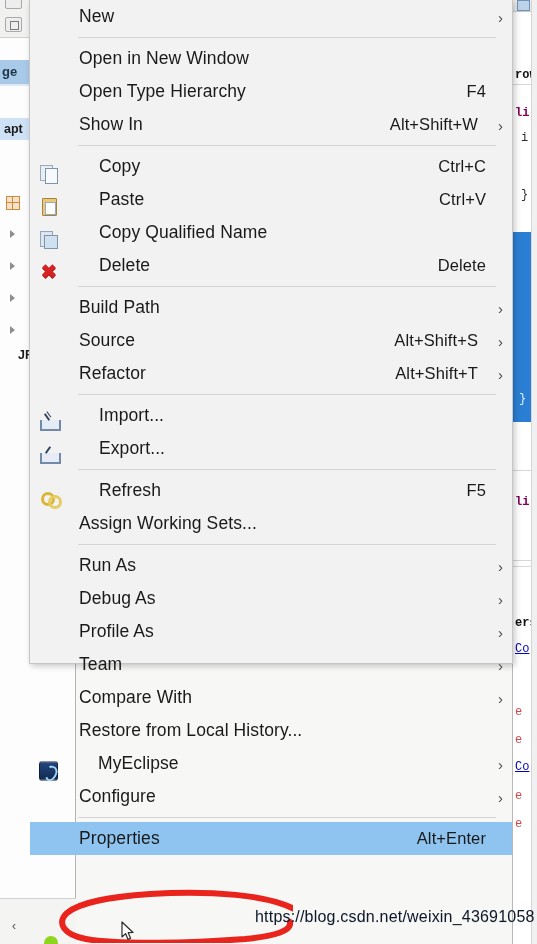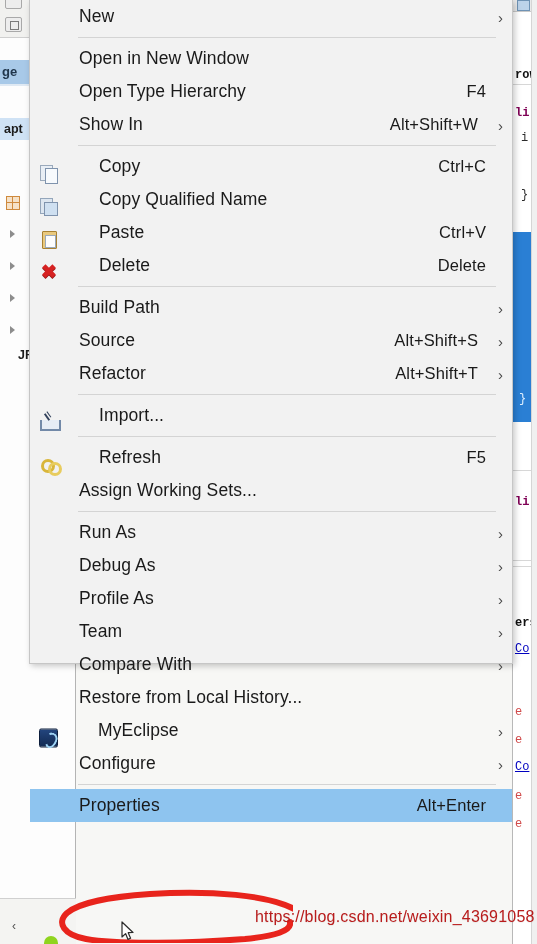--- a/index.html
+++ b/index.html
@@ -325,21 +325,21 @@
     left: 40px; top: 889px;
     width: 253px; height: 54px;
     pointer-events: none;
   }
   .annotation svg { display:block; }
 
   .watermark {
     position: absolute;
     left: 255px; top: 908px;
     font-size: 16px;
-    color: #b91c1c;
+    color: #0f172a;
     font-family: "Liberation Sans", sans-serif;
     letter-spacing: 0.2px;
     white-space: nowrap;
     text-shadow: 0 1px 1px rgba(0,0,0,0.06);
     text-align: center;
   }
 
   .cursor {
     position: absolute;
     left: 121px; top: 921px;
@@ -442,29 +442,29 @@
       <span class="mi-arrow">›</span>
     </div>
     <div class="sep"></div>
 
     <div class="mi">
       <span class="mi-icon icn icn-copy"></span>
       <span class="mi-label">Copy</span>
       <span class="mi-accel">Ctrl+C</span>
     </div>
     <div class="mi">
-      <span class="mi-icon icn icn-copyq"></span>
-      <span class="mi-label">Copy Qualified Name</span>
-    </div>
-    <div class="mi">
       <span class="mi-icon icn icn-paste"></span>
       <span class="mi-label">Paste</span>
       <span class="mi-accel">Ctrl+V</span>
     </div>
     <div class="mi">
+      <span class="mi-icon icn icn-copyq"></span>
+      <span class="mi-label">Copy Qualified Name</span>
+    </div>
+    <div class="mi">
       <span class="mi-icon icn icn-delete">✖</span>
       <span class="mi-label">Delete</span>
       <span class="mi-accel">Delete</span>
     </div>
     <div class="sep"></div>
 
     <div class="mi">
       <span class="mi-label">Build Path</span>
       <span class="mi-arrow">›</span>
     </div>
@@ -476,20 +476,24 @@
     <div class="mi">
       <span class="mi-label">Refactor</span>
       <span class="mi-accel wide">Alt+Shift+T</span>
       <span class="mi-arrow">›</span>
     </div>
     <div class="sep"></div>
 
     <div class="mi">
       <span class="mi-icon icn icn-import"></span>
       <span class="mi-label">Import...</span>
+    </div>
+    <div class="mi">
+      <span class="mi-icon icn icn-export"></span>
+      <span class="mi-label">Export...</span>
     </div>
     <div class="sep"></div>
 
     <div class="mi">
       <span class="mi-icon icn icn-refresh"></span>
       <span class="mi-label">Refresh</span>
       <span class="mi-accel">F5</span>
     </div>
     <div class="mi">
       <span class="mi-label">Assign Working Sets...</span>

